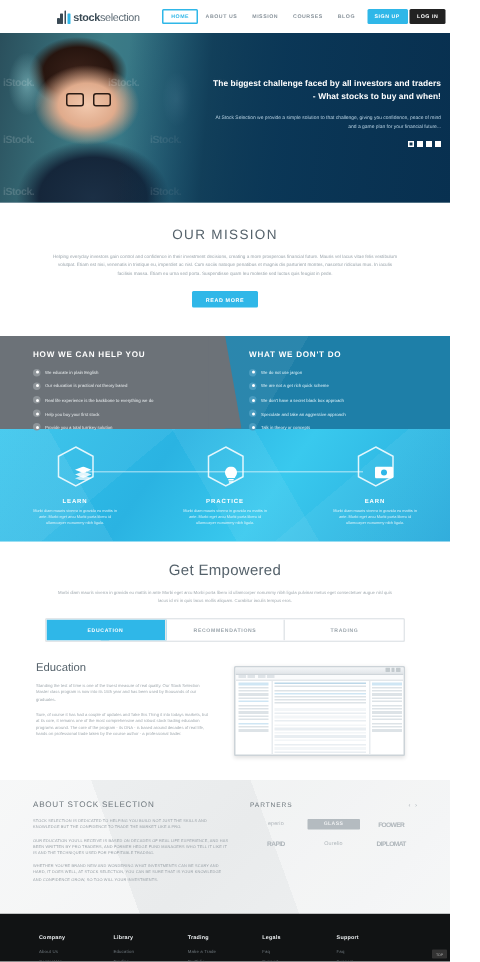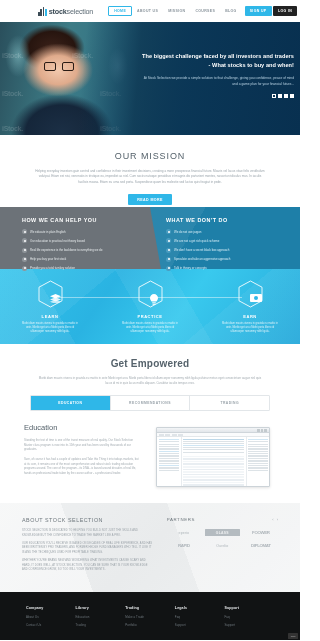--- a/index.html
+++ b/index.html
@@ -56,21 +56,21 @@
   }
   .istock { position:absolute; color:rgba(255,255,255,.16); font-size:7px; font-weight:700; letter-spacing:-.3px; }
   .hero-copy { position:absolute; right:6px; top:30px; width:152px; text-align:right; }
   .hero-copy h1 { font-size:5.6px; line-height:9px; color:#fff; font-weight:700; letter-spacing:.05px; }
   .hero-copy p { font-size:3.3px; line-height:5.6px; color:#b9d3e4; margin-top:6px; font-weight:400; }
   .hero-dots { display:flex; gap:2.5px; justify-content:flex-end; margin-top:7px; }
   .hero-dots i { width:3.6px; height:3.6px; background:#fff; display:block; }
   .hero-dots i.on { background:#0e3550; border:.6px solid #fff; }
 
   
-  .mission { background:#fff; padding:16px 34px 2px; text-align:center; }
+  .mission { background:#fff; padding:16px 34px 18px; text-align:center; }
   .mission h2 { font-size:9px; font-weight:400; color:#55626b; letter-spacing:.9px; margin-bottom:8px; }
   .mission p { font-size:3.1px; line-height:5.4px; color:#9aa4ab; }
   .btn-primary {
     display:inline-block; background:#2fb7e8; color:#fff; font-size:3.6px; font-weight:700;
     letter-spacing:.4px; padding:3.5px 9px; border-radius:1px; margin-top:9px; border:none; cursor:pointer;
   }
 
   
   .help-wrap { display:flex; height:62px; position:relative; }
   .help-left { width:50%; background:#6c7278; padding:10px 12px 0 22px; position:relative; }
@@ -106,21 +106,21 @@
   .lpe-line { position:absolute; left:58px; right:58px; top:28px; height:.6px; background:rgba(255,255,255,.45); z-index:1; }
   .lpe-item { width:78px; text-align:center; position:relative; z-index:3; }
   .hexwrap { width:25px; height:28px; margin:0 auto 6px; position:relative; display:flex; align-items:center; justify-content:center;}
   .hexwrap svg { position:absolute; inset:0; }
   .hexwrap .glyph { position:relative; color:#fff; }
   .lpe-item h4 { font-size:4px; color:#fff; font-weight:700; letter-spacing:.6px; margin-bottom:3px; }
   .lpe-item p { font-size:2.6px; line-height:4px; color:rgba(255,255,255,.8); padding:0 8px; }
 
   
   .emp { background:#fff; padding:14px 30px 0; text-align:center; }
-  .emp h2 { font-size:10px; font-weight:700; color:#55626b; letter-spacing:.2px; margin-bottom:7px; }
+  .emp h2 { font-size:10px; font-weight:400; color:#55626b; letter-spacing:.2px; margin-bottom:7px; }
   .emp > p { font-size:2.9px; line-height:5px; color:#a3abb1; padding:0 8px; }
   .tabs { display:flex; margin:9px 0 0; border:.6px solid #e2e6e9; border-radius:1px; overflow:hidden; }
   .tab { flex:1; text-align:center; font-size:3.4px; letter-spacing:.45px; font-weight:700;
          padding:5px 0; color:#9aa4ab; background:#fff; border-right:.6px solid #e2e6e9; cursor:pointer; }
   .tab:last-child { border-right:none; }
   .tab.active { background:#2fb7e8; color:#fff; position:relative; }
   .tab.active::after{ content:""; position:absolute; left:50%; bottom:-3px; margin-left:-3px;
      border-left:3px solid transparent; border-right:3px solid transparent; border-top:3px solid #2fb7e8; }
 
   

